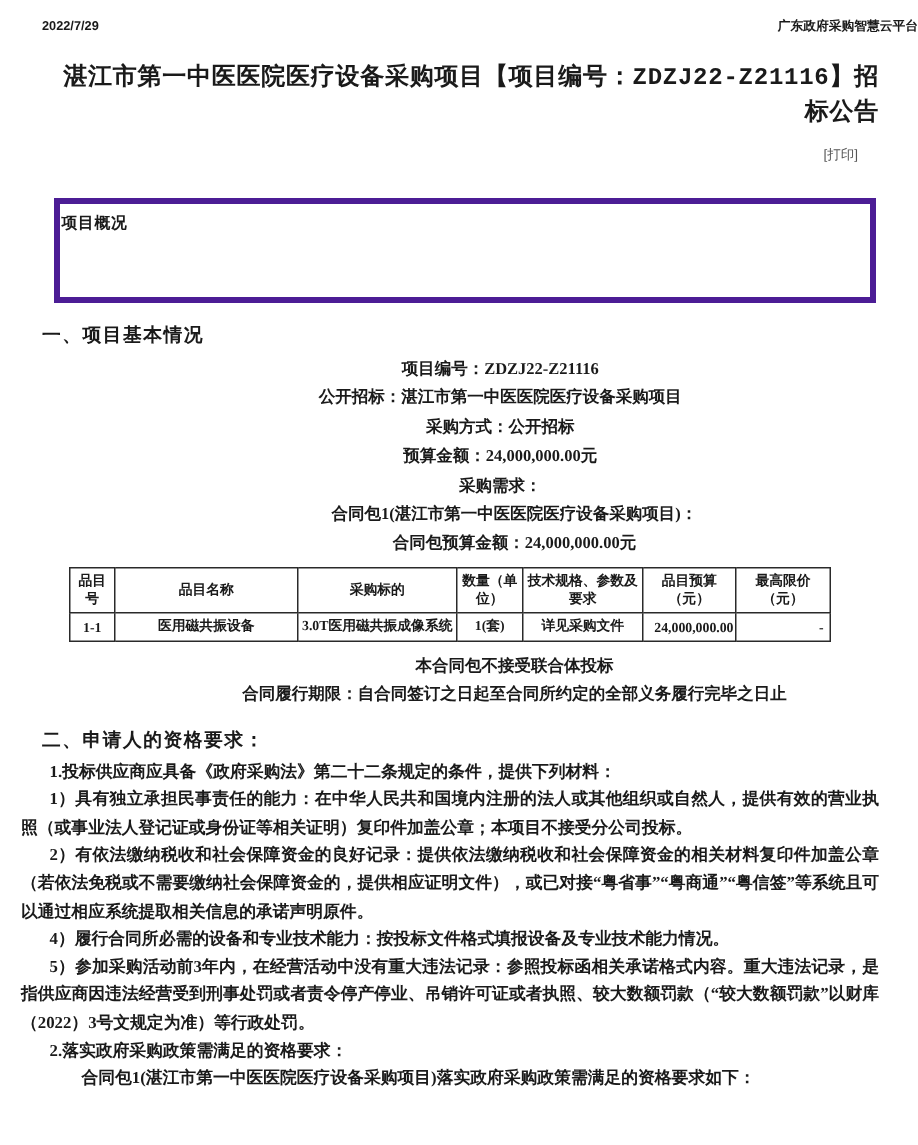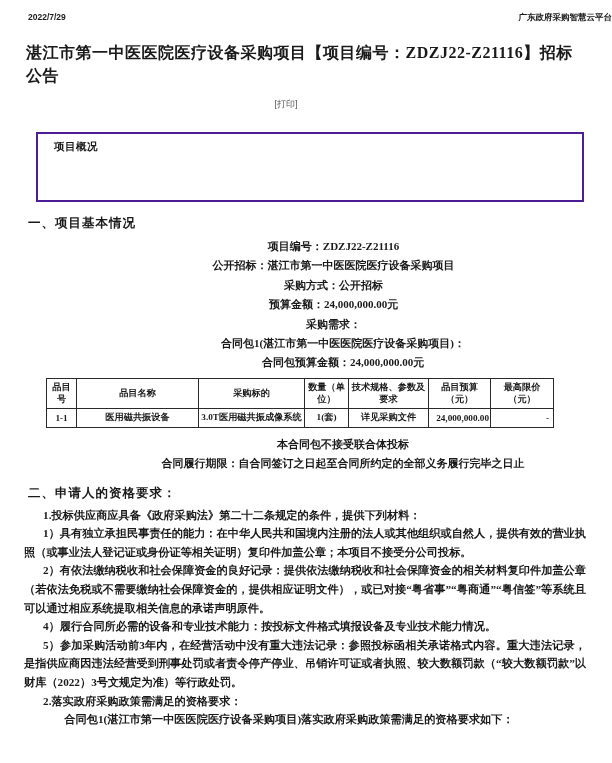--- a/index.html
+++ b/index.html
@@ -8,33 +8,33 @@
     background:#ffffff;
     color:#1a1a1a;
     overflow:hidden;
     font-family:"Liberation Serif","DejaVu Serif",serif;
     font-weight:bold;
   }
   .topbar { position:relative; height:12px; margin-top:12px; font-family:"Liberation Sans","DejaVu Sans",sans-serif; font-size:8.5px; }
   .topbar .date { position:absolute; left:28px; top:0; }
   .topbar .site { position:absolute; left:0; width:100%; text-align:right; top:0; }
   .title {
-    margin:17px auto 0; width:560px; text-align:left;
-    font-family:Liberation Serif, serif;
+    margin:17px auto 0; width:560px; text-align:right;
+    font-family:Liberation Mono, monospace;
     font-size:16px; line-height:23px; font-weight:bold; letter-spacing:0.5px;
   }
-  .print-row { margin-top:6px; padding-right:40px; text-align:center; }
+  .print-row { margin-top:6px; padding-right:40px; text-align:right; }
   .print-row a {
     font-family:"Liberation Sans","DejaVu Sans",sans-serif;
     font-size:9px; color:#555; text-decoration:none; cursor:pointer; font-weight:normal;
   }
   .box {
     margin:21px 28px 0 36px;
-    border:2px solid #4c1d95;
-    padding:6px 16px 7px;
+    border:4px solid #4c1d95;
+    padding:6px 1px 7px;
     min-height:70px;
   }
   .box-h { font-size:10.5px; margin-bottom:3px; letter-spacing:0.5px; }
   .box-b { font-size:12px; line-height:16.5px; text-align:justify; text-indent:2em; word-break:break-all; }
   .sec { font-size:12.5px; letter-spacing:1px; margin:13px 0 0 28px; }
   .sec2 { margin-top:11px; }
   .fields { margin-top:5px; }
   .fields p, .pkgs p, .notes p { font-size:11px; line-height:19.4px;text-align:center; }
   .fields p { margin-left:55px; }
   .pkgs { margin-top:0; }
@@ -46,21 +46,21 @@
     border-collapse:collapse; table-layout:fixed;
     width:507px; font-size:9.2px; text-align:center;
   }
   th, td { border:1px solid #2a2a2a; padding:1px; overflow:hidden; }
   th { height:30px; line-height:12px; font-weight:bold; }
   td { height:19px; }
   td.num { text-align:right; }
   td.dash { text-align:right; padding-right:4px; }
   .paras { margin-top:4px; }
   .para {
-    margin:0 26px 0 24px;
+    margin:0 26px 0 14px;
     font-size:11.2px; line-height:18.6px;
     text-align:justify; word-break:break-all;
   }
   .ind1 { text-indent:1.7em; }
   .ind2 { text-indent:3.6em; }
 </style>
 </head>
 <body>
 
 <div class="doc">

